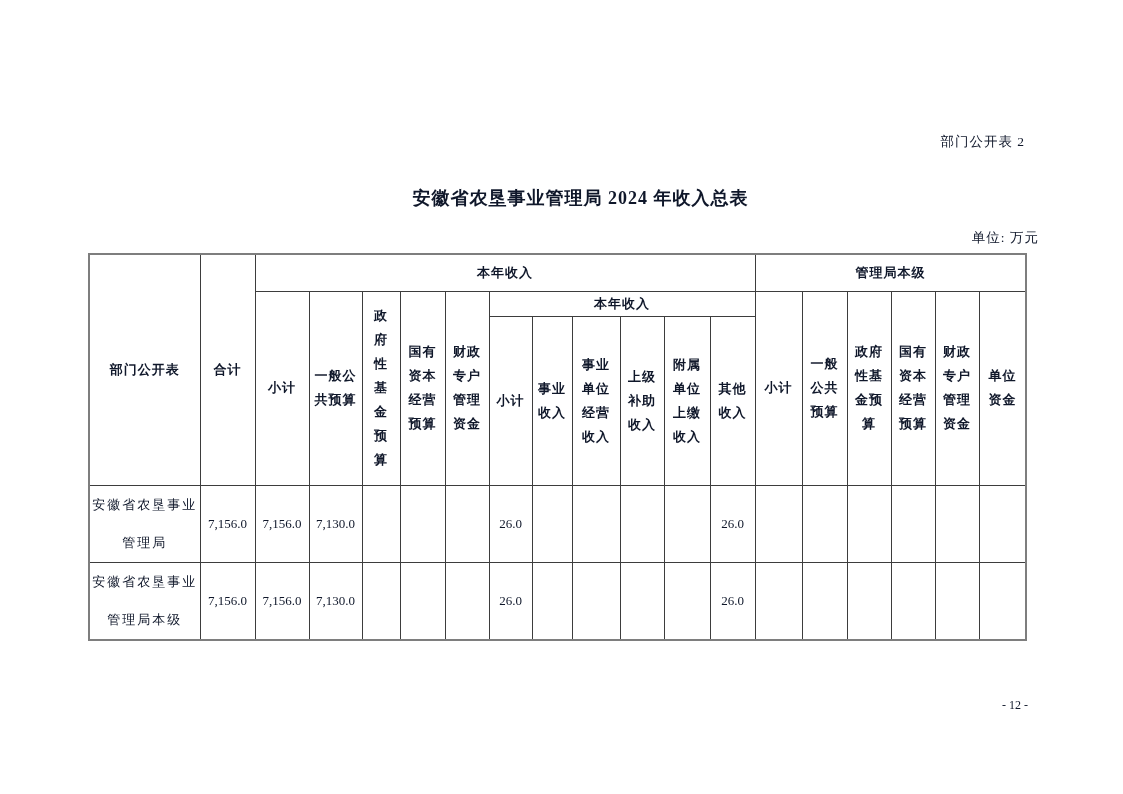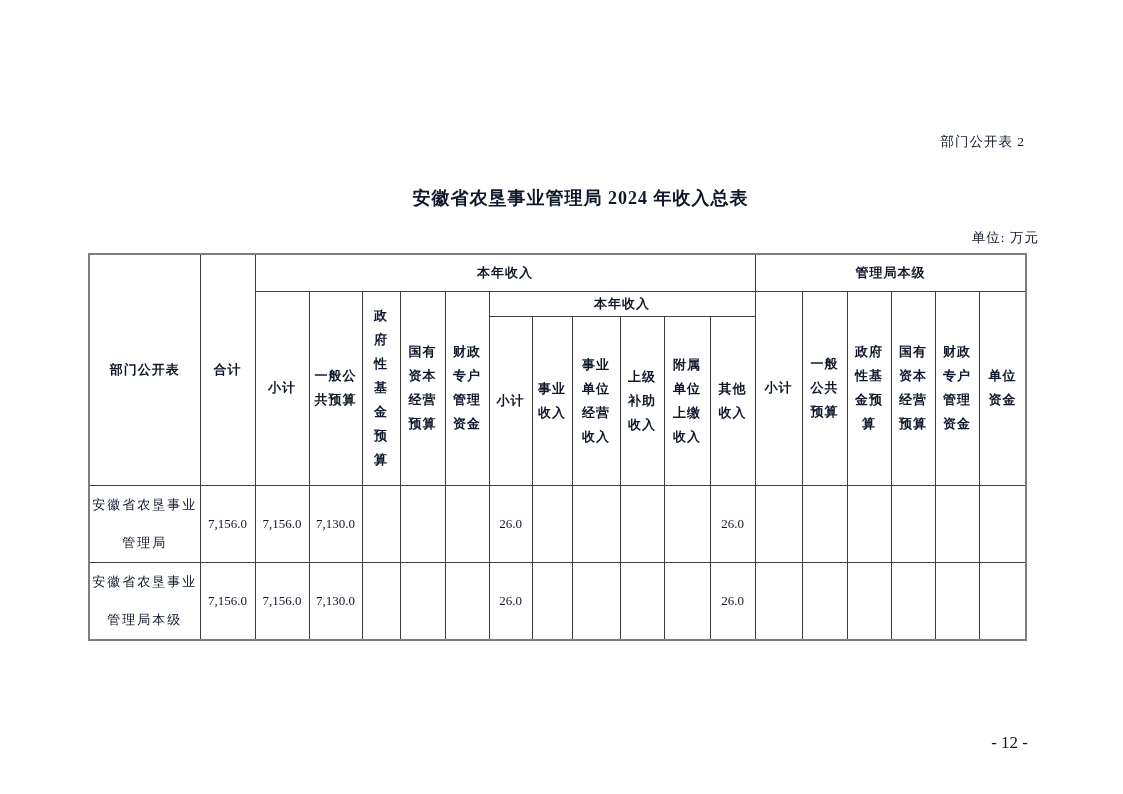--- a/index.html
+++ b/index.html
@@ -73,22 +73,21 @@
     text-align: left;
     padding: 0 7px;
     white-space: pre-line;
     line-height: 38px;
     letter-spacing: 2px;
   }
   .page-number {
     position: absolute;
     top: 698px;
     right: 95px;
-    font-size: 17px;
-    margin-top: 35px;
+    font-size: 12px;
   }
 </style>
 </head>
 <body>
 
 <div class="page">
 
   <div class="corner-label">部门公开表 2</div>
 
   <h1 class="doc-title">安徽省农垦事业管理局 2024 年收入总表</h1>

